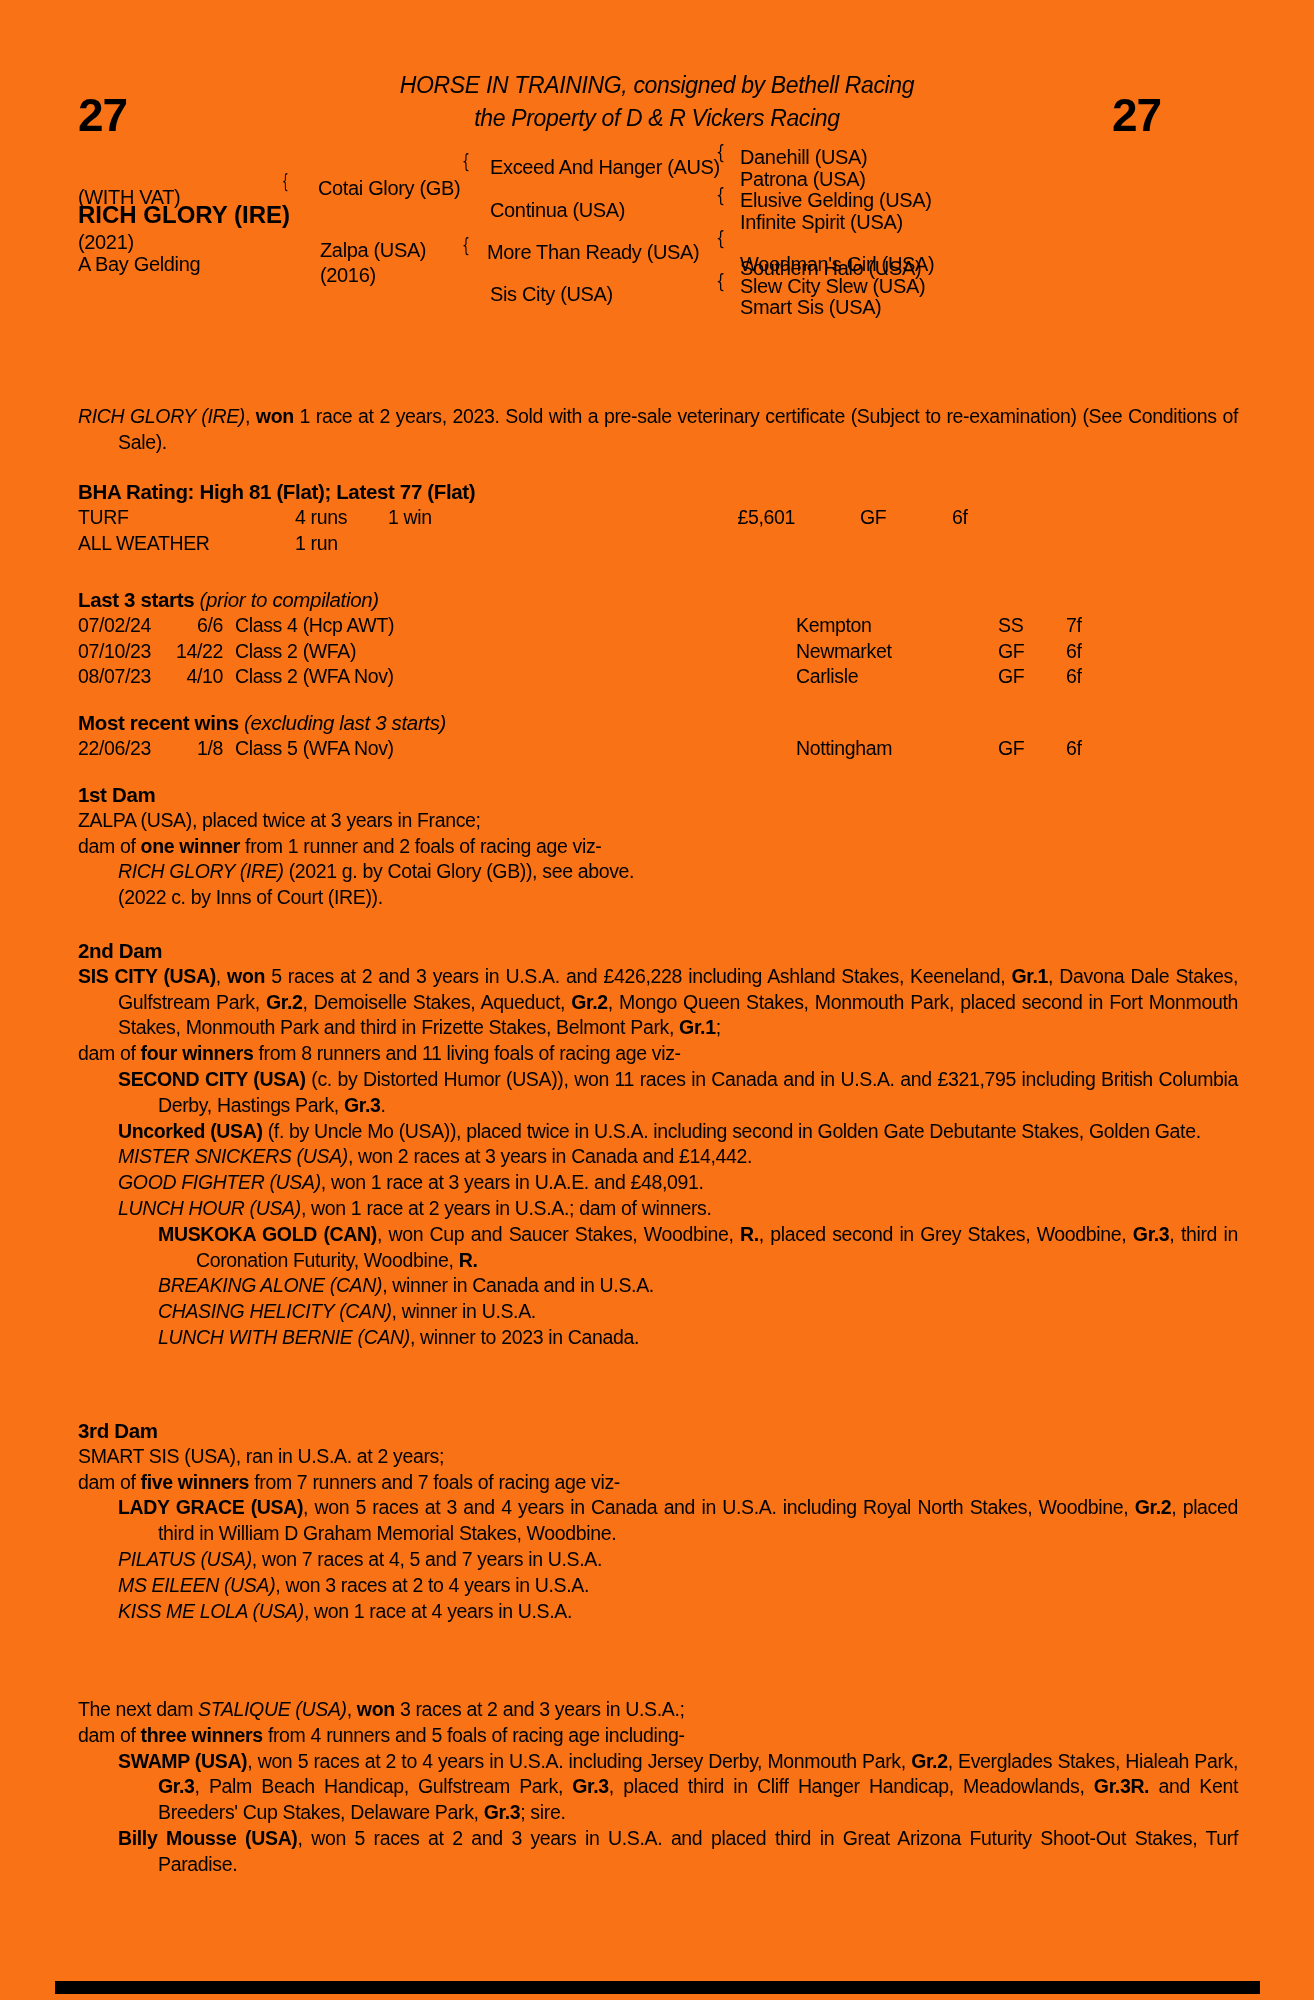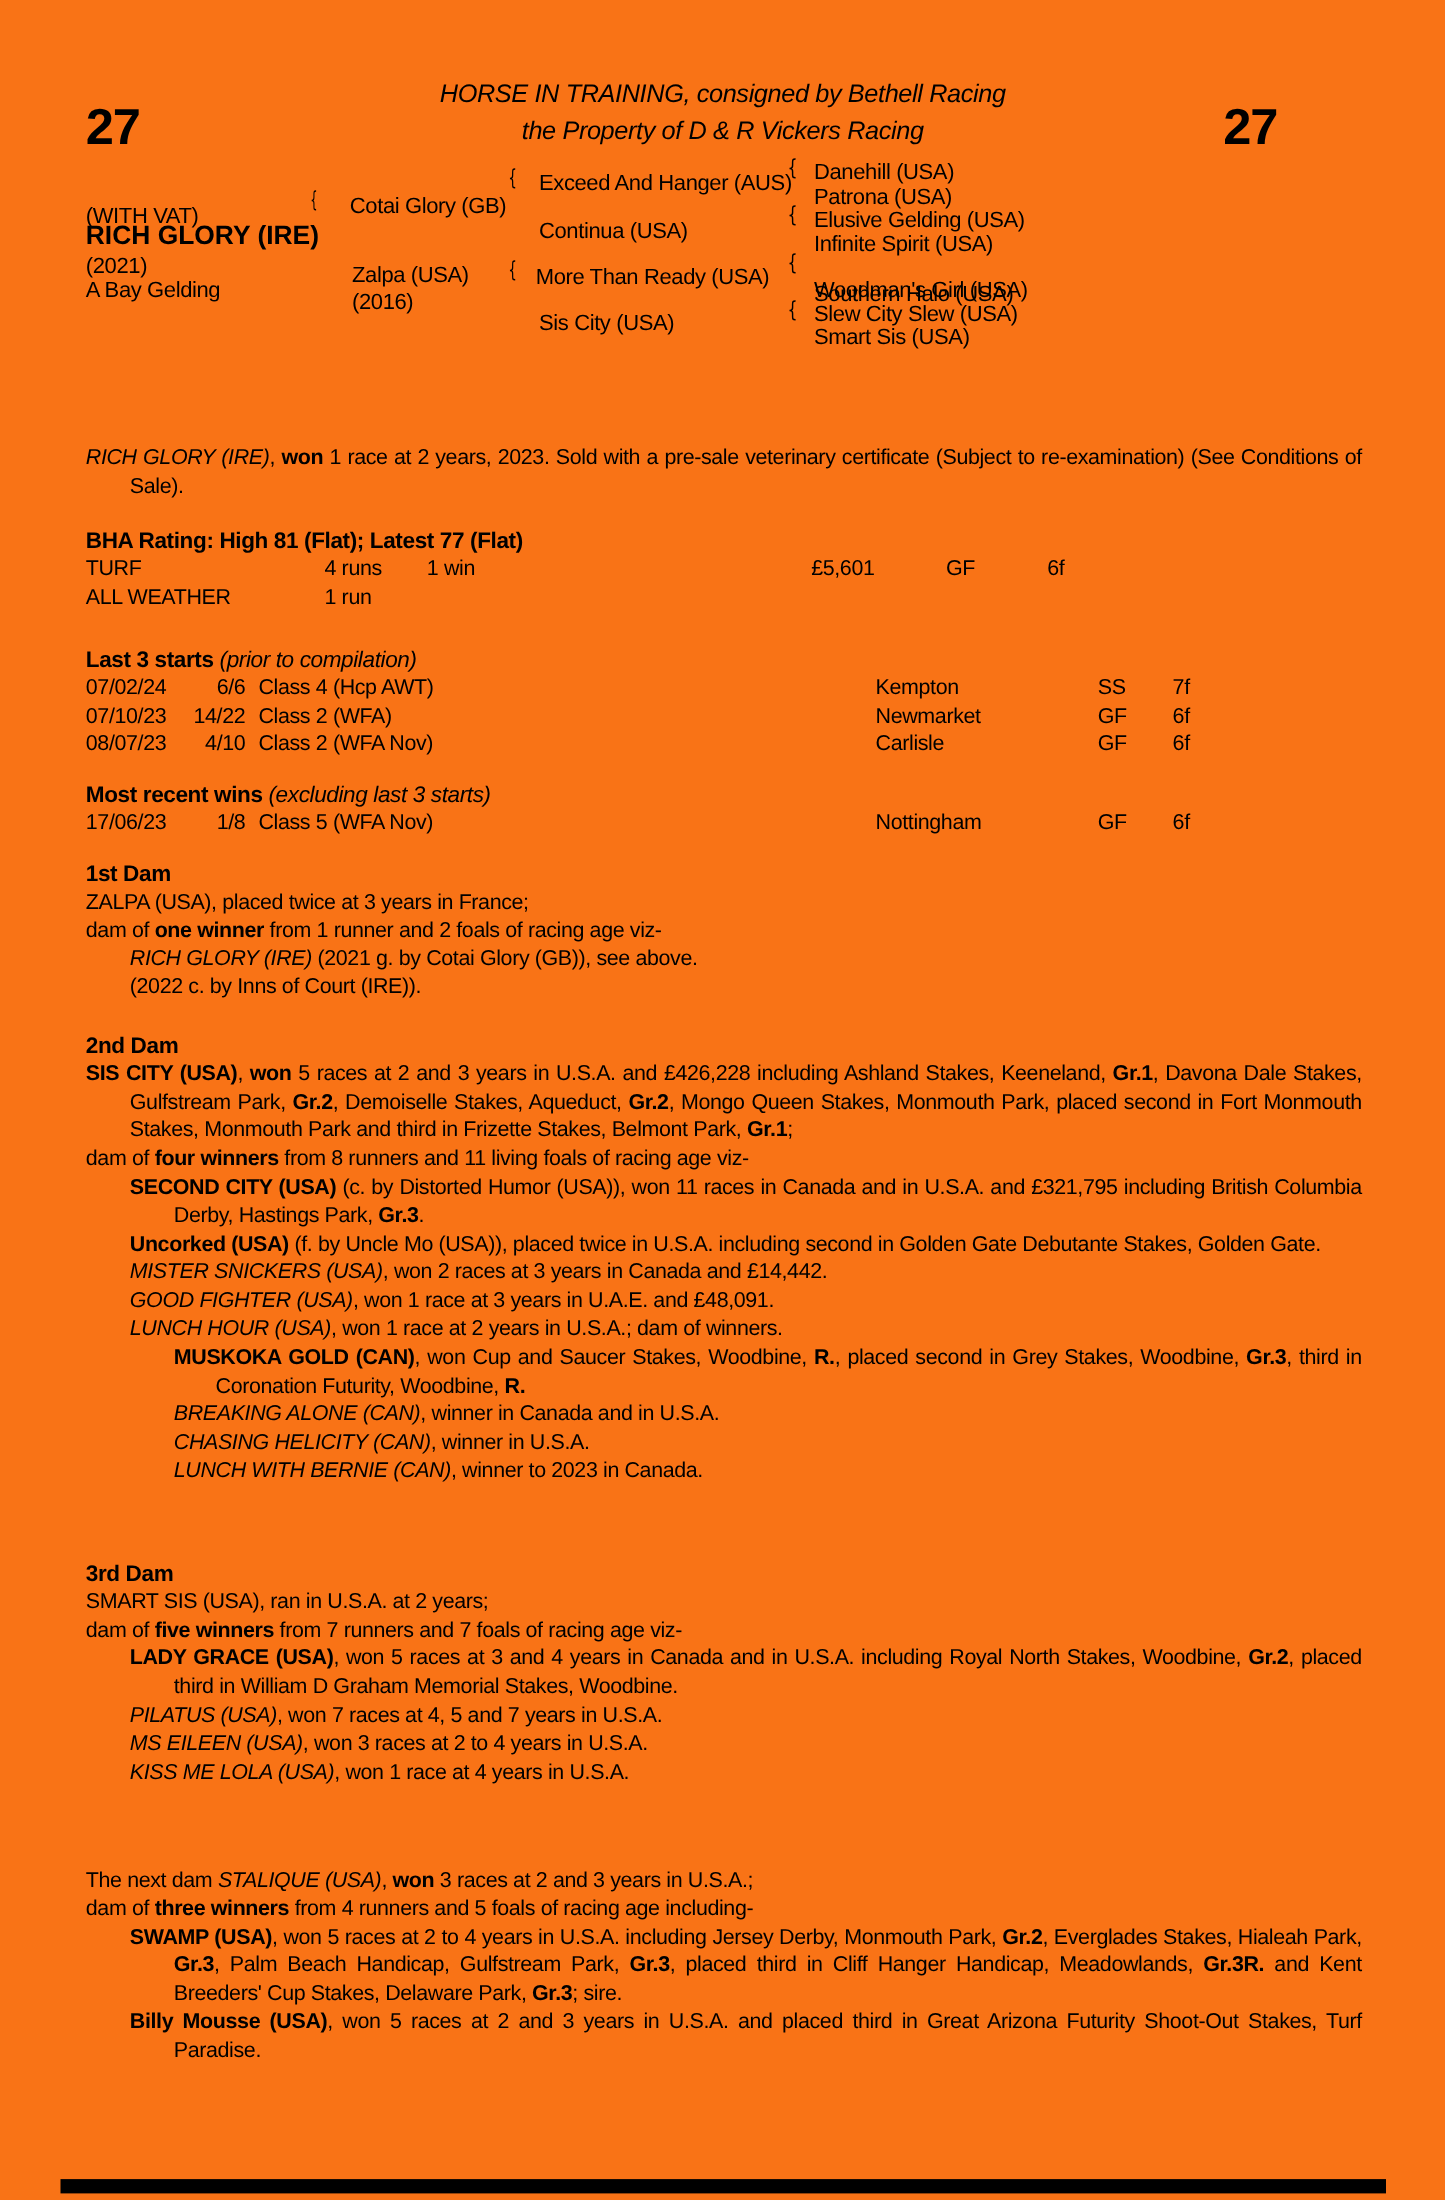--- a/index.html
+++ b/index.html
@@ -112,21 +112,21 @@
       <span class="c-date">07/10/23</span><span class="c-pos">14/22</span><span class="c-cls">Class 2 (WFA)</span><span class="c-ven">Newmarket</span><span class="c-go2">GF</span><span>6f</span>
     </div>
     <div class="trow">
       <span class="c-date">08/07/23</span><span class="c-pos">4/10</span><span class="c-cls">Class 2 (WFA Nov)</span><span class="c-ven">Carlisle</span><span class="c-go2">GF</span><span>6f</span>
     </div>
   </div>
 
   <div class="sec" style="top:710px;">
     <div class="h-sec"><span>Most recent wins</span><span class="note-i"> (excluding last 3 starts)</span></div>
     <div class="trow">
-      <span class="c-date">17/06/23</span><span class="c-pos">1/8</span><span class="c-cls">Class 5 (WFA Nov)</span><span class="c-ven">Nottingham</span><span class="c-go2">GF</span><span>6f</span>
+      <span class="c-date">22/06/23</span><span class="c-pos">1/8</span><span class="c-cls">Class 5 (WFA Nov)</span><span class="c-ven">Nottingham</span><span class="c-go2">GF</span><span>6f</span>
     </div>
   </div>
 
   <div class="sec" style="top:782px;">
     <div class="h-sec">1st Dam</div>
     <div class="p-fl"><span>ZALPA (USA), placed twice at 3 years in France;</span></div>
     <div class="p-fl"><span>dam of </span><span style="font-weight: bold;">one winner</span><span> from 1 runner and 2 foals of racing age viz-</span></div>
     <div class="p-i1"><span style="font-style: italic;">RICH GLORY (IRE)</span><span> (2021 g. by Cotai Glory (GB)), see above.</span></div>
     <div class="p-i1"><span>(2022 c. by Inns of Court (IRE)).</span></div>
   </div>

